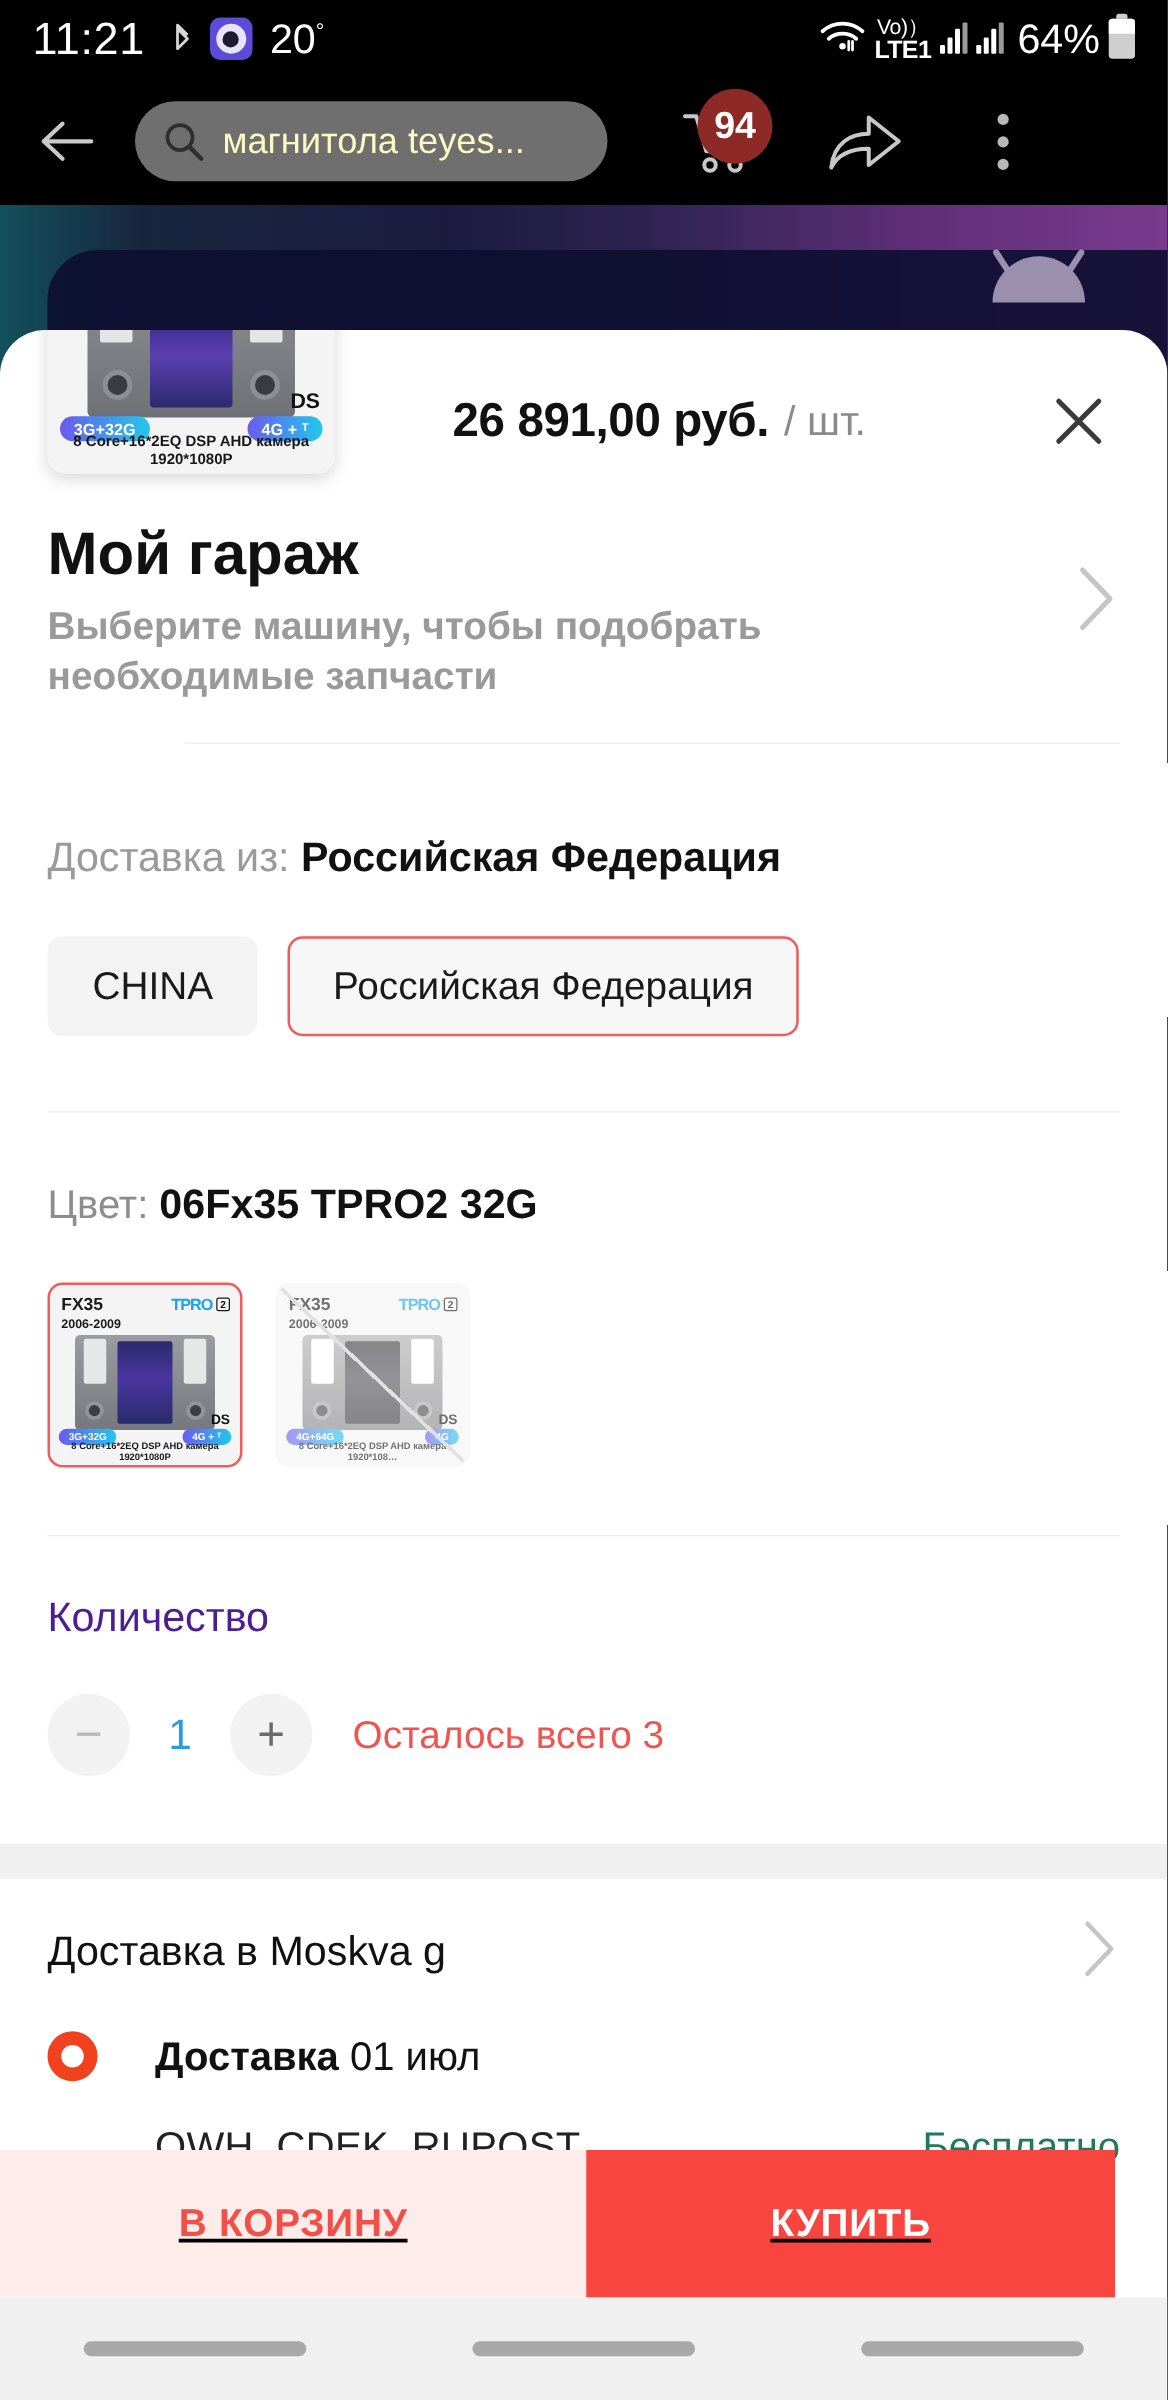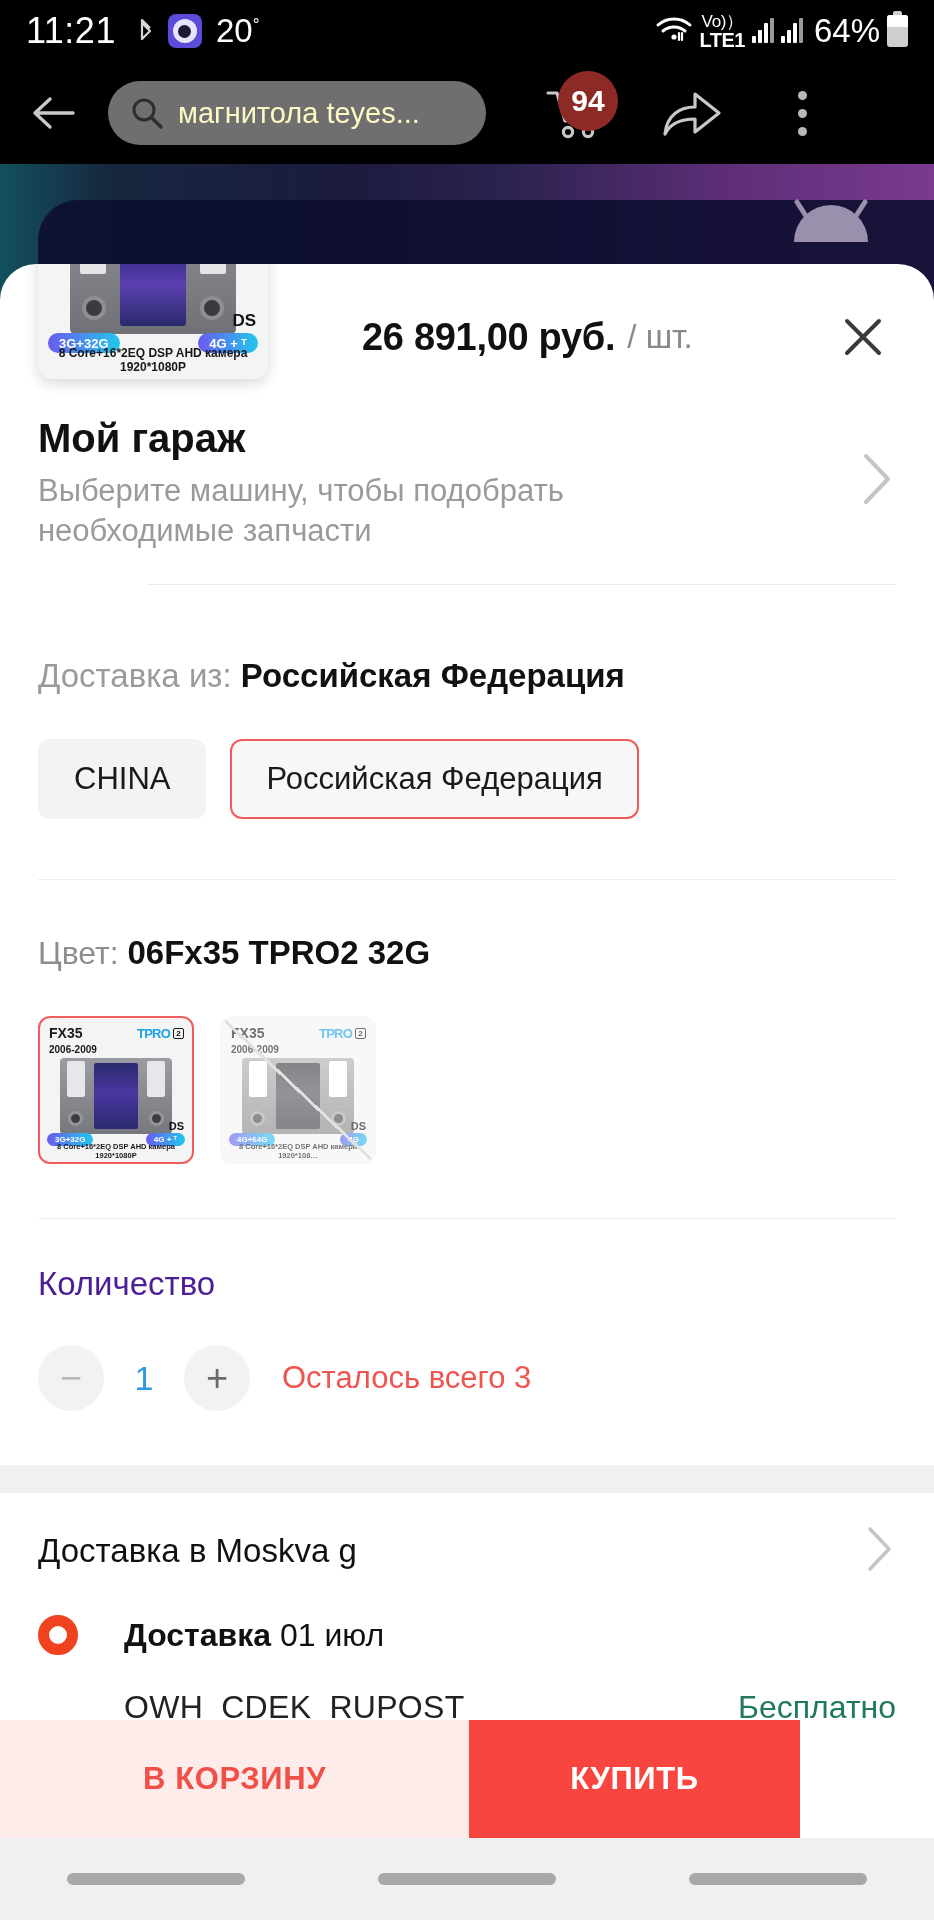--- a/index.html
+++ b/index.html
@@ -121,22 +121,22 @@
   .tc-badges { position:absolute; left:0; right:0; bottom:26px; display:flex; justify-content:space-between; padding:0 10px; }
   .tc-badge { height:20px; padding:0 11px; border-radius:10px; color:#fff; font-size:13px; font-weight:800;
       display:flex; align-items:center; background:linear-gradient(90deg,#6a5bf0,#22c7ec); }
   .tc-spec { position:absolute; left:0; right:0; bottom:5px; text-align:center; font-size:12px; font-weight:700; color:#17181a; }
 
   
   .sheet-body { padding: 0 38px; }
 
   .garage { padding-top: 6px; display:flex; align-items:flex-start; }
   .garage-l { flex:1; }
-  .garage-title { font-size: 40px; font-weight: 700; color:#111; }
-  .garage-sub { font-size: 31px; color:#9a9a9a; line-height: 1.28; margin-top: 10px; max-width: 620px; }
+  .garage-title { font-size: 48px; font-weight: 700; color:#111; }
+  .garage-sub { font-size: 31px; color:#9a9a9a; line-height: 1.28; margin-top: 10px; max-width: 620px; font-weight: bold; }
   .chev { width: 40px; margin-top: 34px; flex:none; }
   .hr { height:1px; background:#ebebeb; margin: 34px 0 0 110px; }
 
   .ship-from { margin-top: 72px; font-size: 33px; color:#9a9a9a; }
   .ship-from b { color:#111; font-weight:700; }
 
   .chips { display:flex; gap: 24px; margin-top: 44px; }
   .chip {
     height: 80px; padding: 0 34px; border-radius: 12px; background:#f3f3f3;
     display:flex; align-items:center; font-size: 31px; color:#1a1a1a; border:2px solid transparent;
@@ -200,21 +200,21 @@
   .deliv-opt { padding: 0 38px; display:flex; align-items:center; margin-top: 6px; }
   .radio { width: 40px; height: 40px; border-radius:50%; border: 11px solid #f0421f; background:#fff; flex:none; }
   .deliv-opt-txt { margin-left: 46px; font-size: 32px; color:#111; }
   .deliv-opt-txt b { font-weight:700; }
 
   .deliv-code-row { padding: 0 38px; display:flex; align-items:center; margin-top: 34px; }
   .deliv-code { margin-left: 86px; font-size: 32px; color:#222; letter-spacing:.3px; }
   .deliv-free { margin-left:auto; font-size: 32px; color:#1f7a5a; }
 
   
-  .actions { position:absolute; left:0; bottom: 82px; width: 800px; height: 118px; display:flex; }
+  .actions { position:absolute; left:0; bottom: 82px; width: 892px; height: 118px; display:flex;text-decoration:underline; }
   .act-cart { flex: 0 0 469px; background:#fdecea; display:flex; align-items:center; justify-content:center;
       color:#f05048; font-size:31px; font-weight:700; letter-spacing:.6px; }
   .act-buy { flex:1; background:#f9453f; display:flex; align-items:center; justify-content:center;
       color:#fff; font-size:31px; font-weight:700; letter-spacing:.6px; }
 
   .navbar { position:absolute; left:0; bottom:0; width:934px; height:82px; background:#f0f0f0;
       display:flex; align-items:center; justify-content:space-around; }
   .navbar i { display:block; width: 178px; height: 12px; border-radius: 6px; background:#a8a8a8; }
 </style>
 </head>

